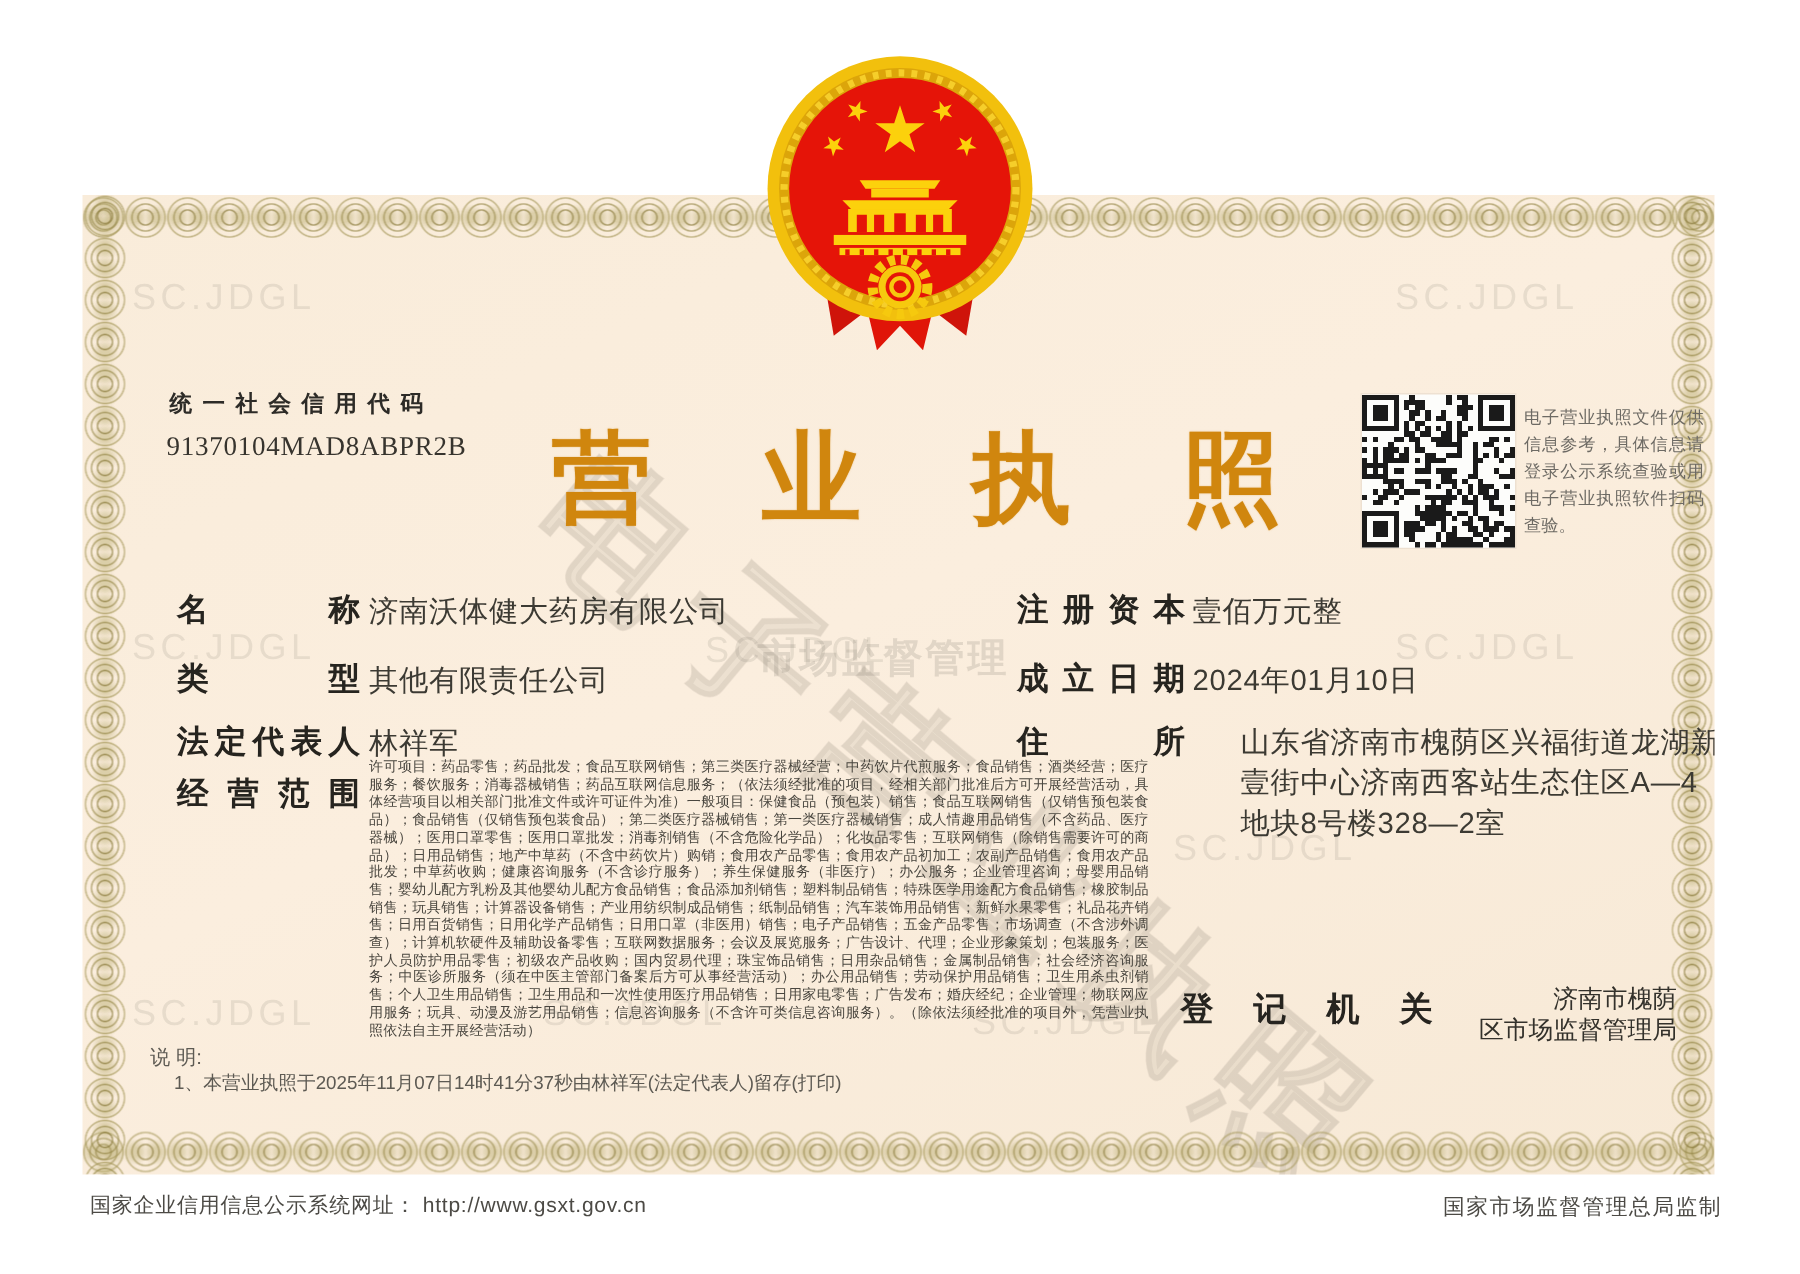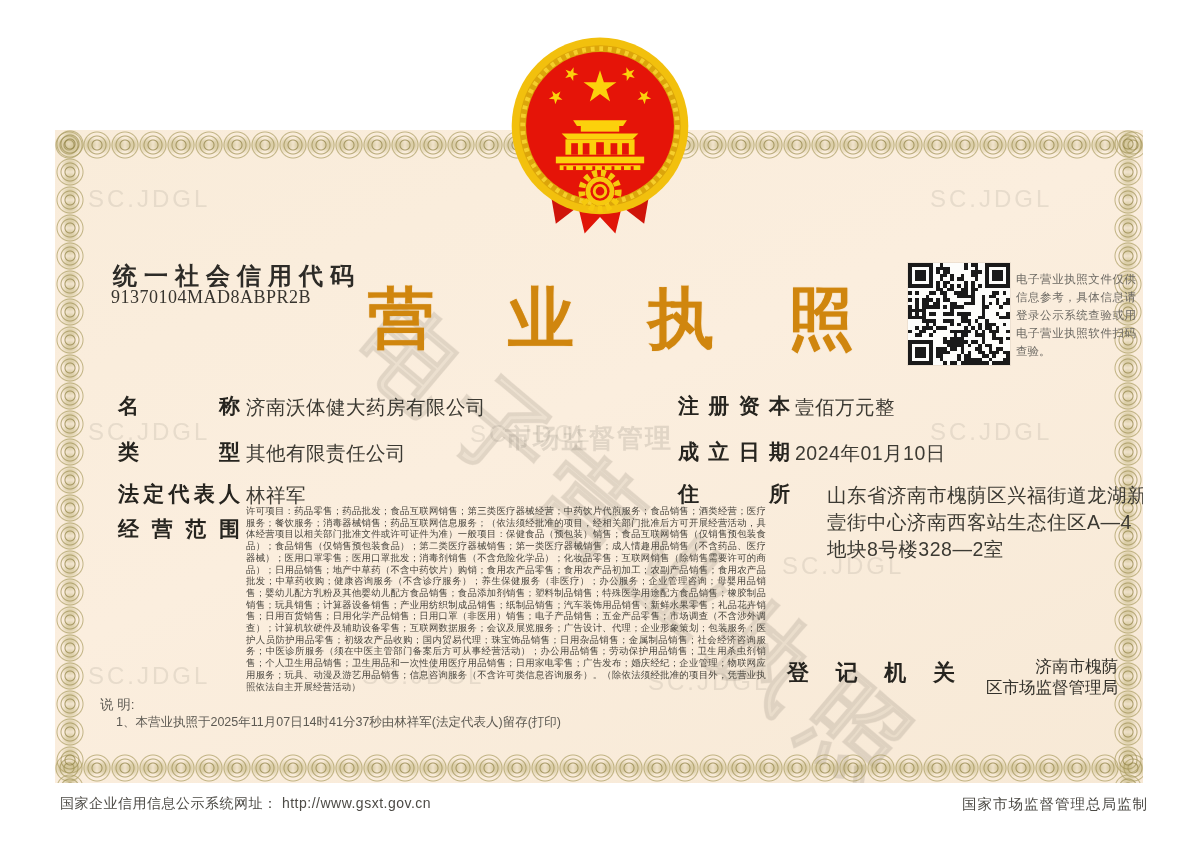--- a/index.html
+++ b/index.html
@@ -32,21 +32,21 @@
   
   .wm{position:absolute;font-weight:400;font-size:24px;letter-spacing:3px;
       color:rgba(139,131,118,.17);white-space:nowrap;user-select:none;}
   .wm-diagonal{position:absolute;left:360px;top:145px;font-size:100px;font-weight:700;
       letter-spacing:16px;color:rgba(128,122,110,.12);-webkit-text-stroke:1px rgba(128,122,110,.10);
       transform:rotate(40deg);transform-origin:left top;white-space:nowrap;}
   .wm-center{position:absolute;left:450px;top:291px;font-size:26px;font-weight:700;
       letter-spacing:2px;color:rgba(110,104,92,.18);white-space:nowrap;}
 
   
-  .credit-label{position:absolute;left:58px;top:130px;font-size:24px;font-weight:700;
+  .credit-label{position:absolute;left:58px;top:130px;font-size:15px;font-weight:700;
       letter-spacing:7px;color:#2d2b27;}
   .credit-code{position:absolute;left:56px;top:157px;font-size:18px;
       font-family:"Liberation Serif","DejaVu Serif",serif;color:#37342e;letter-spacing:.5px;}
   .title{position:absolute;left:313px;top:112px;font-size:66px;font-weight:900;
       color:#d0860e;letter-spacing:74px;white-space:nowrap;line-height:1.1;
       text-shadow:0 0 1px rgba(208,134,14,.6);margin-top:40px;}
   .qr{position:absolute;left:853px;top:133px;width:102px;height:102px;background:#fdfdfb;
       box-shadow:0 0 0 1px rgba(0,0,0,.05);}
   .qr svg{width:100%;height:100%;display:block;}
   .qr-caption{position:absolute;left:961px;top:140px;width:120px;font-size:11.5px;

